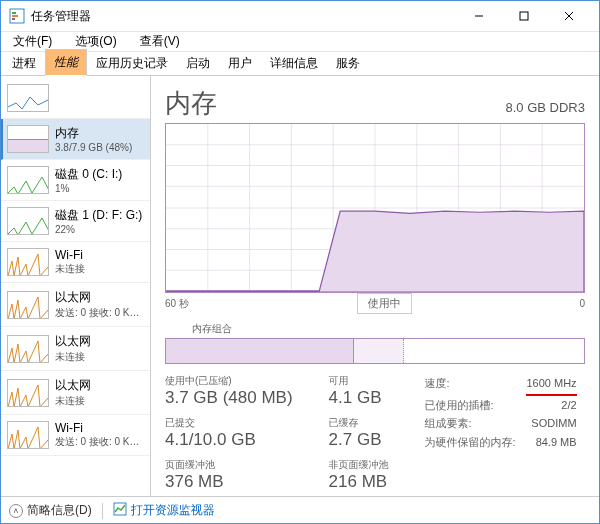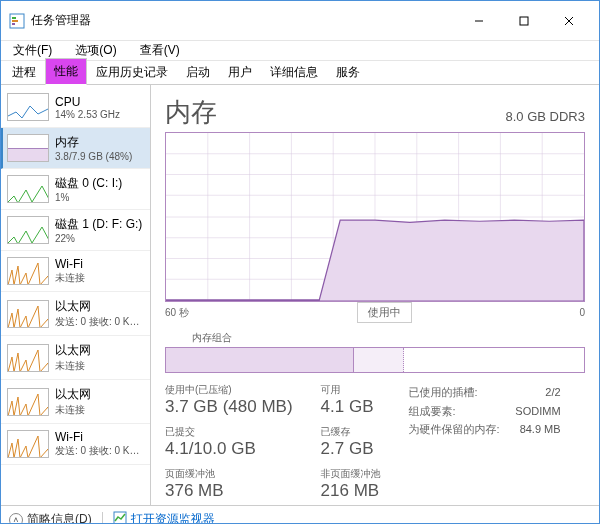--- a/index.html
+++ b/index.html
@@ -1,27 +1,27 @@
 <!DOCTYPE html>
 <html><head>
 <meta charset="utf-8">
 <style>
 * { margin: 0; padding: 0; box-sizing: border-box; }
 body { font-family: "Microsoft YaHei", "Segoe UI", sans-serif; background: #fff; font-size: 12px; color: #000; width: 600px; height: 524px; overflow: hidden; border: 1px solid #4a90d9; position: relative; }
-.titlebar { height: 40px; display: flex; align-items: center; padding: 12px 8px; background: #fff; border-bottom: 1px solid #e5e5e5; }
+.titlebar { height: 31px; display: flex; align-items: center; padding: 12px 8px; background: #fff; border-bottom: 1px solid #e5e5e5; }
 .titlebar-icon { width: 16px; height: 16px; margin-right: 6px; }
 .titlebar-title { flex: 1; font-size: 12px; }
 .titlebar-controls { display: flex; }
 .titlebar-btn { width: 45px; height: 29px; display: flex; align-items: center; justify-content: center; font-size: 14px; color: #000; }
 .titlebar-btn svg { width: 10px; height: 10px; }
 .menubar { height: 20px; display: flex; align-items: center; padding: 0 6px; gap: 11px; font-size: 12px; border-bottom: 1px solid #e5e5e5; }
 .menu-item { padding: 2px 6px; }
 .tabbar { height: 24px; display: flex; align-items: end; padding: 0 2px; font-size: 12px; border-bottom: 1px solid #ccc; }
 .tab { padding: 4px 8px; border: 1px solid transparent; border-bottom: none; position: relative; top: 1px; }
-.tab.active { border-color: #ccc; background: #d946ef; border-bottom: 1px solid #fff; }
+.tab.active { border-color: #ccc; background: #fdba74; border-bottom: 1px solid #fff; font-style: italic; }
 .content { display: flex; height: calc(100% - 30px - 20px - 24px - 28px); }
 .sidebar { width: 150px; border-right: 1px solid #ccc; overflow-y: auto; padding-top: 2px; position: relative; }
 .side-item { display: flex; align-items: center; padding: 6px 6px; gap: 6px; border-bottom: 1px solid #eee; cursor: default; }
 .side-item.selected { background: #d8e6f3; border-left: 2px solid #3a86c8; padding-left: 4px; }
 .side-thumb { width: 42px; height: 28px; border: 1px solid #bbb; flex-shrink: 0; position: relative; overflow: hidden; background: #fff; }
 .side-text { display: flex; flex-direction: column; overflow: hidden; }
 .side-label { font-size: 12px; white-space: nowrap; overflow: hidden; text-overflow: ellipsis; }
 .side-sub { font-size: 10px; color: #555; white-space: nowrap; overflow: hidden; text-overflow: ellipsis; }
 .main { flex: 1; padding: 10px 14px 6px 14px; position: relative; overflow: hidden; }
 .main-header { display: flex; justify-content: space-between; align-items: baseline; }
@@ -29,21 +29,21 @@
 .main-spec { font-size: 13px; color: #555; }
 .chart-label { font-size: 10px; color: #666; margin-top: 6px; display: flex; justify-content: space-between; }
 .chart { height: 170px; border: 1px solid #b088c0; position: relative; background: #fff; margin-top: 2px; }
 .chart-axis { font-size: 10px; color: #666; display: flex; justify-content: space-between; margin-top: 0; align-items: center; }
 .comp-label { font-size: 10px; color: #666; margin-top: 8px; margin-left: 27px; }
 .comp-bar { height: 26px; border: 1px solid #b088c0; margin-top: 2px; display: flex; position: relative; }
 .comp-seg { border-right: 1px solid #b088c0; }
 .comp-seg.used { background: #e8d8ee; width: 45%; }
 .comp-seg.cached { background: #f5eef8; width: 12%; border-right: 1px dotted #b088c0; }
 .comp-seg.free { flex: 1; border-right: none; }
-.stats { display: flex; gap: 28px; margin-top: 10px; }
+.stats { display: flex; gap: 36px; margin-top: 10px; }
 .stats-col { display: flex; flex-direction: column; gap: 8px; }
 .stat-block { }
 .stat-label { font-size: 10px; color: #666; }
 .stat-value { font-size: 17px; color: #555; font-weight: 400; }
 .kv-rows { font-size: 11px; color: #555; }
 .kv-row { display: flex; justify-content: space-between; gap: 20px; line-height: 1.7; }
 .kv-row .k { color: #666; }
 .kv-row .v { }
 .underline { border-bottom: 2px solid #d00; display: inline-block; min-width: 50px; padding-bottom: 1px; }
 .footer { height: 28px; border-top: 1px solid #ccc; display: flex; align-items: center; padding: 0 8px; gap: 10px; font-size: 12px; }
@@ -102,24 +102,20 @@
   <div class="tab">服务</div>
 </div>
 
 <div class="content">
   <div class="sidebar" id="sidebar">
       <div class="side-item">
         <div class="side-thumb">
           <svg width="42" height="28" style="position:absolute">
             <polyline points="0,22 8,18 14,24 22,12 30,20 42,14" fill="none" stroke="#3a86c8"></polyline>
           </svg>
-        </div>
-        <div class="side-text">
-          <div class="side-label">CPU</div>
-          <div class="side-sub">14% 2.53 GHz</div>
         </div>
       </div>
       <div class="side-item selected">
         <div class="side-thumb">
           <svg width="42" height="28" style="position:absolute">
             <polyline points="0,14 42,14" stroke="#8b5aa8" fill="none" stroke-width="1.5"></polyline>
             <rect x="0" y="14" width="42" height="14" fill="#e8d8ee"></rect>
           </svg>
         </div>
         <div class="side-text">
@@ -271,20 +267,24 @@
             <div class="stat-label">已缓存</div>
             <div class="stat-value">2.7 GB</div>
           </div>
           <div class="stat-block">
             <div class="stat-label">非页面缓冲池</div>
             <div class="stat-value">216 MB</div>
           </div>
         </div>
       <div class="kv-rows" id="kv-rows">
           <div class="kv-row">
+            <span class="k">速度:</span>
+            <span class="v underline">1600 MHz</span>
+          </div>
+          <div class="kv-row">
             <span class="k">已使用的插槽:</span>
             <span class="v ">2/2</span>
           </div>
           <div class="kv-row">
             <span class="k">组成要素:</span>
             <span class="v ">SODIMM</span>
           </div>
           <div class="kv-row">
             <span class="k">为硬件保留的内存:</span>
             <span class="v ">84.9 MB</span>

